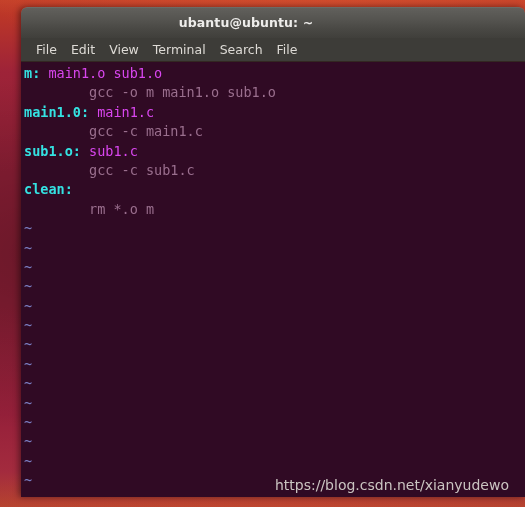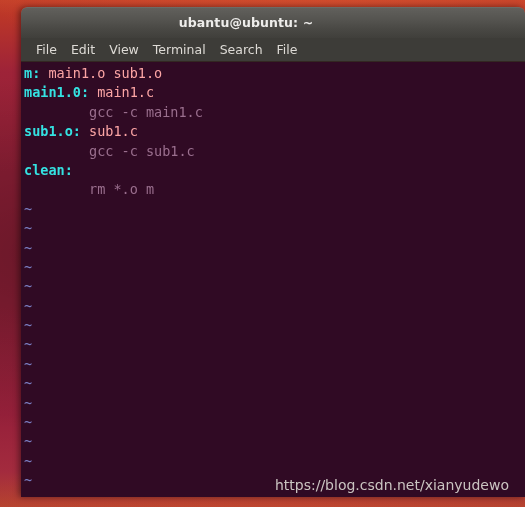--- a/index.html
+++ b/index.html
@@ -110,21 +110,21 @@
     line-height: 19.4px;
     padding-top: 2px;
   }
   .term-line {
     height: 19.4px;
     white-space: pre;
     padding-left: 3px;
     color: #d3d7cf;
   }
   .tgt      { color: #34e2e2; font-weight: bold; }
-  .plain    { color: #fca5a5; margin-top: 28px; }
+  .plain    { color: #d946ef; margin-top: 28px; }
   .cmd      { color: #9a6f8e; }
   .tilde    { color: #7b7fc4; }
 
   #watermark {
     position: absolute;
     right: 16px;
     bottom: 6px;
     font-family: "DejaVu Sans", sans-serif;
     font-size: 14px;
     color: #d8d4cf;
@@ -153,20 +153,21 @@
       <div class="menu-item">Edit</div>
       <div class="menu-item">View</div>
       <div class="menu-item">Terminal</div>
       <div class="menu-item">Search</div>
       <div class="menu-item">File</div>
     </div>
 
     <div id="term">
       <div id="code-lines">
           <div class="term-line"><span class="tgt">m:</span><span class="plain"> main1.o sub1.o</span></div>
+          <div class="term-line"><span class="cmd">        gcc -o m main1.o sub1.o</span></div>
           <div class="term-line"><span class="tgt">main1.0:</span><span class="plain"> main1.c</span></div>
           <div class="term-line"><span class="cmd">        gcc -c main1.c</span></div>
           <div class="term-line"><span class="tgt">sub1.o:</span><span class="plain"> sub1.c</span></div>
           <div class="term-line"><span class="cmd">        gcc -c sub1.c</span></div>
           <div class="term-line"><span class="tgt">clean:</span><span class="plain"></span></div>
           <div class="term-line"><span class="cmd">        rm *.o m</span></div>
         </div>
       <div id="tilde-lines">
           <div class="term-line"><span class="tilde">~</span></div>
           <div class="term-line"><span class="tilde">~</span></div>

